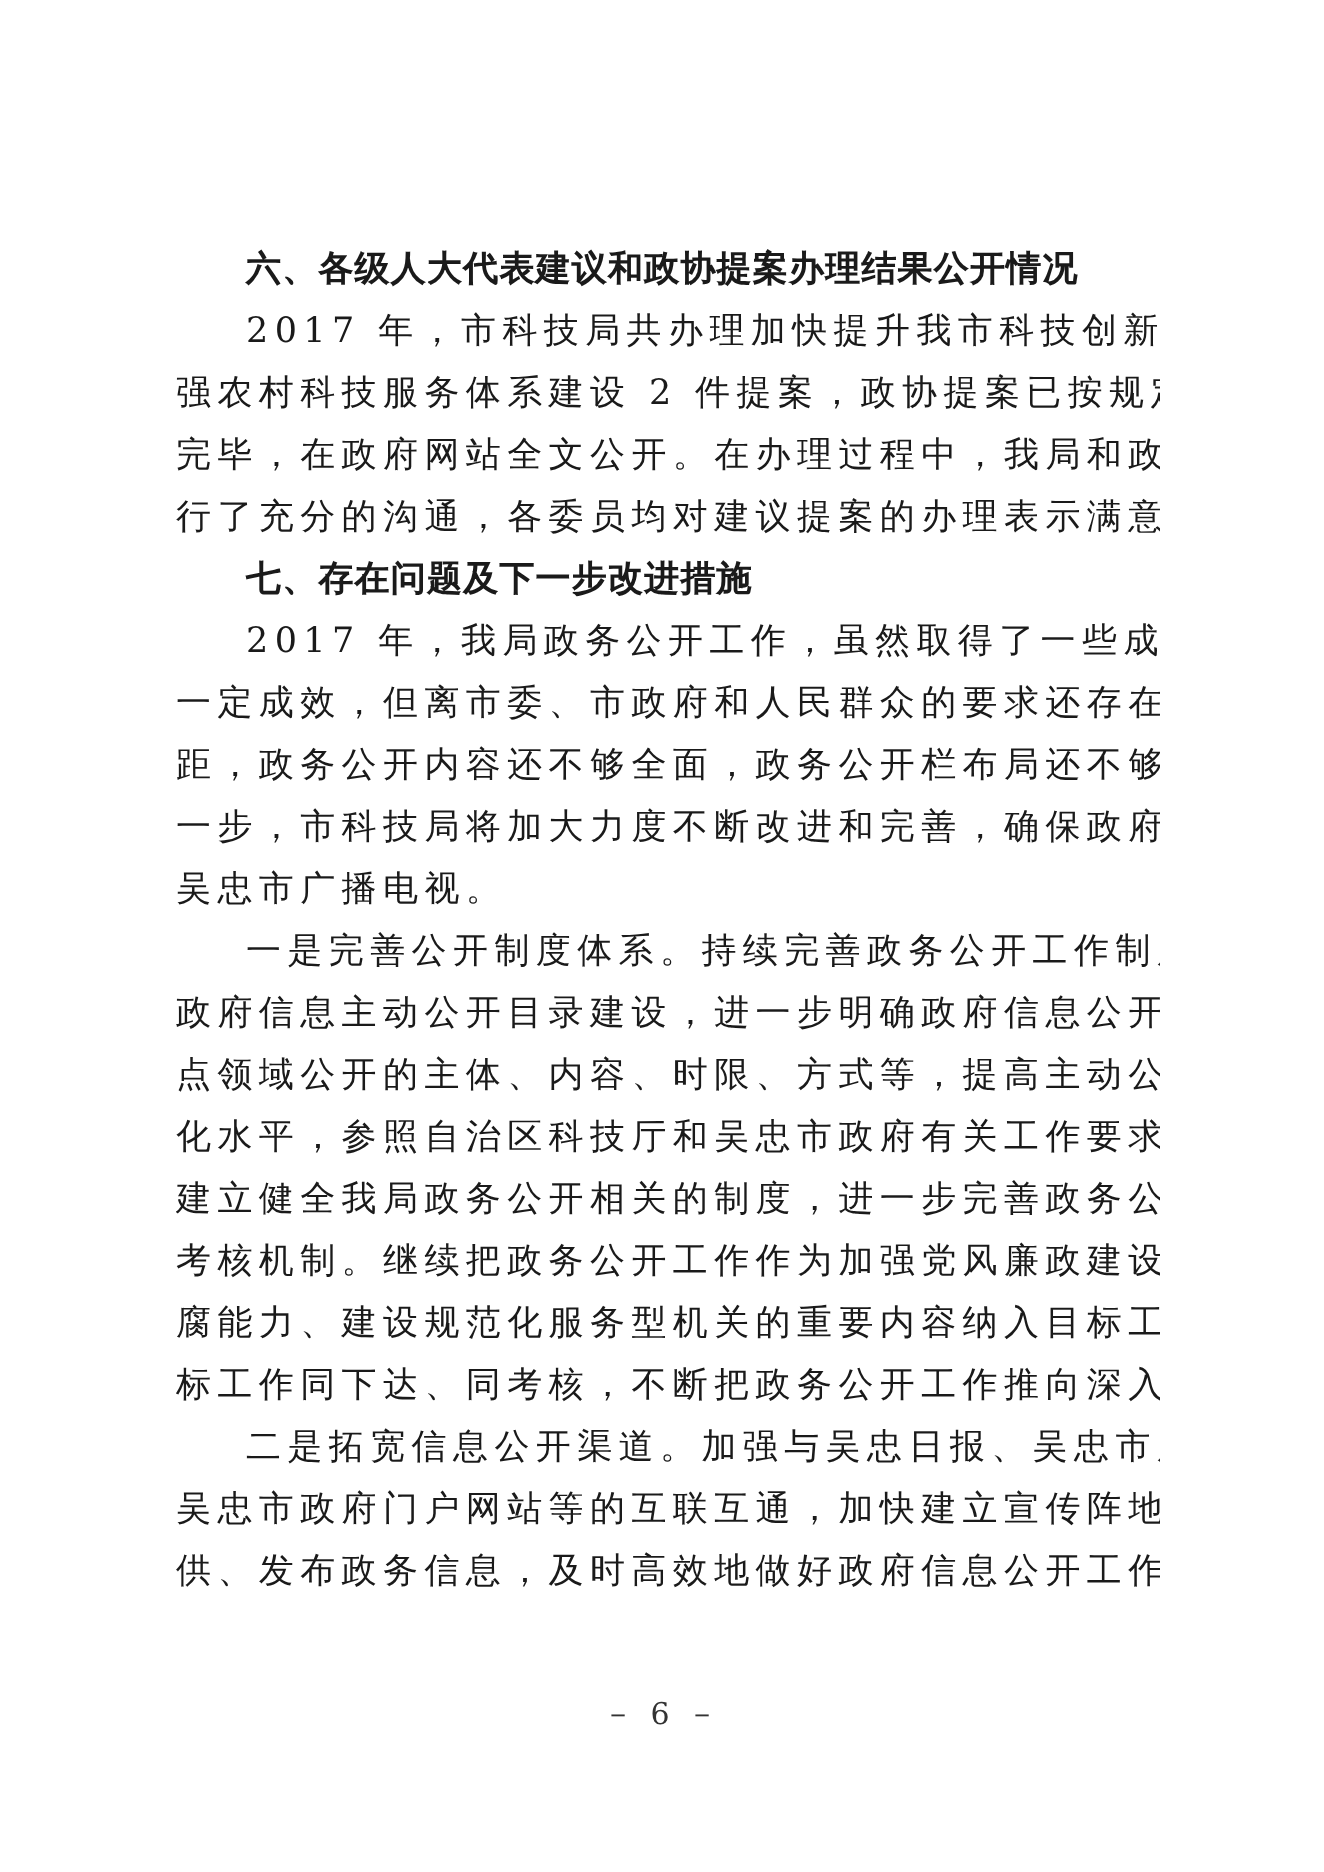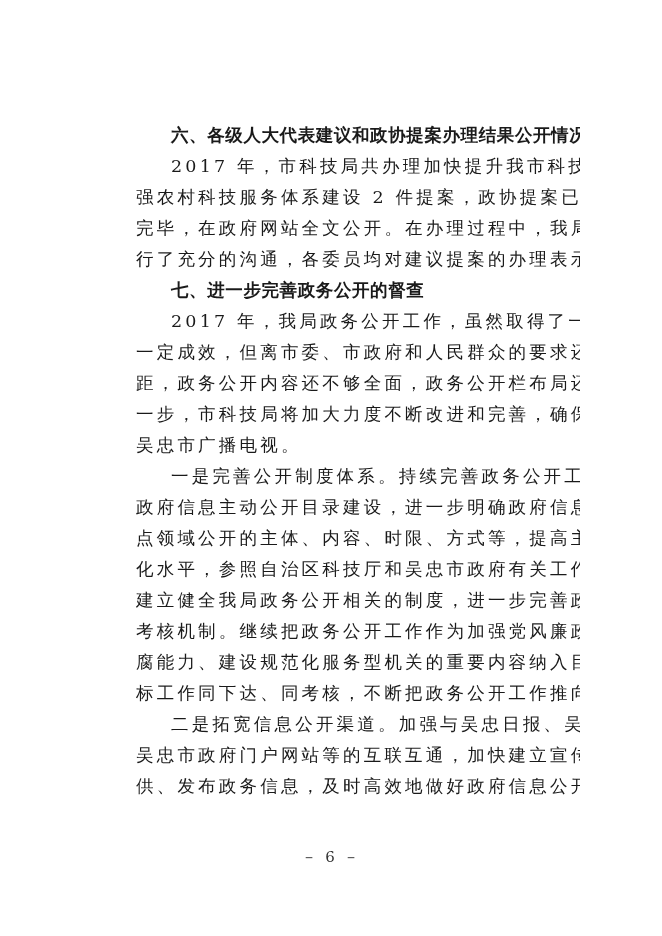--- a/index.html
+++ b/index.html
@@ -23,21 +23,20 @@
     }
     .line {
       height: 31px;
       line-height: 31px;
       font-size: 17.5px;
       white-space: nowrap;
       letter-spacing: 3.2px;
       text-align: justify;
       text-align-last: justify;
       overflow: hidden;
-      margin-left: 48px;
     }
     .line.last {
       text-align-last: left;
     }
     .line.indent {
       padding-left: 35px;
     }
     .heading {
       font-family: "DejaVu Sans", "Liberation Sans", sans-serif;
       font-weight: bold;
@@ -62,21 +61,21 @@
 <div class="page">
 
   <div class="line heading" style="padding-left:35px;">六、各级人大代表建议和政协提案办理结果公开情况</div>
   <div>
     <div class="line indent">2017 年，市科技局共办理加快提升我市科技创新能力和加</div>
     <div class="line">强农村科技服务体系建设 2 件提案，政协提案已按规定时间答复</div>
     <div class="line">完毕，在政府网站全文公开。在办理过程中，我局和政协委员进</div>
     <div class="line last">行了充分的沟通，各委员均对建议提案的办理表示满意。</div>
   </div>
 
-  <div class="line heading" style="padding-left:35px;">七、进一步完善政务公开的督查</div>
+  <div class="line heading" style="padding-left:35px;">七、存在问题及下一步改进措施</div>
   <div>
     <div class="line indent">2017 年，我局政务公开工作，虽然取得了一些成绩，收到了</div>
     <div class="line">一定成效，但离市委、市政府和人民群众的要求还存在着一定差</div>
     <div class="line">距，政务公开内容还不够全面，政务公开栏布局还不够完善。下</div>
     <div class="line">一步，市科技局将加大力度不断改进和完善，确保政府信息公开</div>
     <div class="line last">吴忠市广播电视。</div>
   </div>
   <div>
     <div class="line indent">一是完善公开制度体系。持续完善政务公开工作制度，推进</div>
     <div class="line">政府信息主动公开目录建设，进一步明确政府信息公开目录、重</div>

